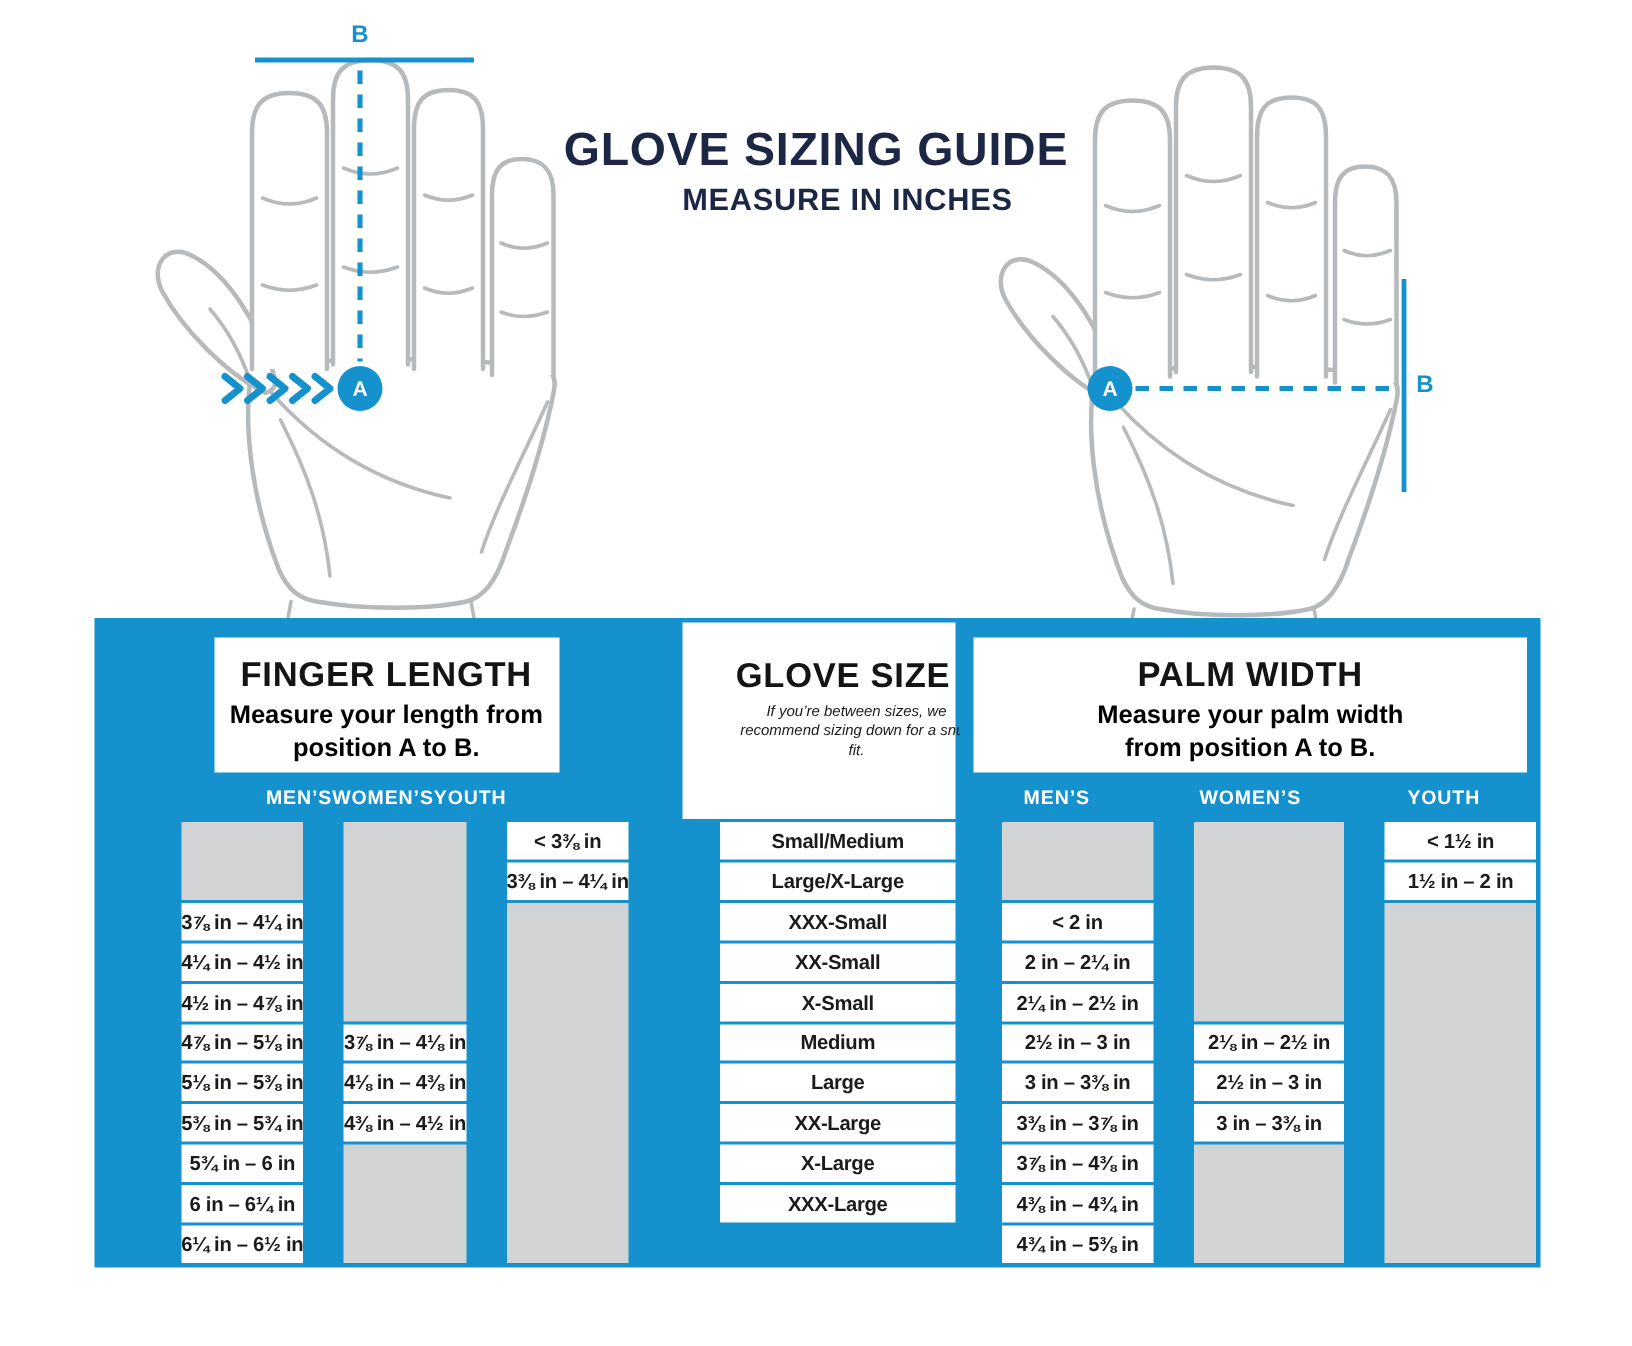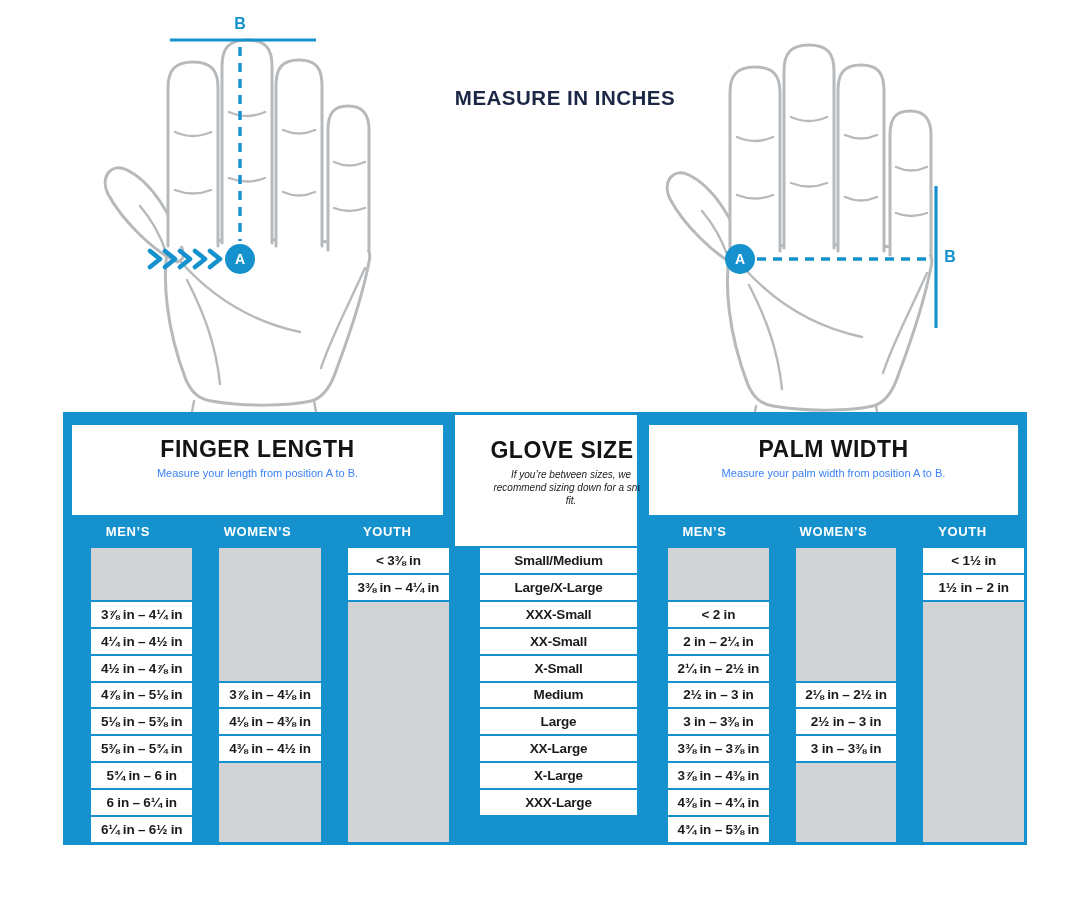--- a/index.html
+++ b/index.html
@@ -21,26 +21,26 @@
   .chev{stroke:var(--blue);stroke-width:4.6;fill:none;stroke-linecap:round;stroke-linejoin:round;}
   .title-wrap{position:absolute;left:0;top:82px;width:100%;text-align:center;pointer-events:none;}
   .title-wrap h1{margin:0;font-size:31px;font-weight:bold;letter-spacing:.5px;color:var(--navy);}
   .title-wrap .sub{margin:4px 0 0;font-size:20.5px;font-weight:bold;letter-spacing:.5px;color:var(--navy);padding-left:42px;}
   .pt-badge{position:absolute;width:30px;height:30px;border-radius:50%;background:var(--blue);
             color:#fff;font-weight:bold;font-size:14px;display:flex;align-items:center;justify-content:center;}
   .pt-label{position:absolute;color:var(--blue);font-weight:bold;font-size:16px;text-align:center;width:20px;}
   
   .size-table{position:absolute;left:63px;top:412px;width:964px;height:433px;display:flex;}
   .sec{background:var(--blue);display:flex;flex-direction:column;box-sizing:border-box;}
-  .sec-finger{width:389px;}
+  .sec-finger{width:389px;align-items:center;}
   .sec-glove{width:188px;}
   .sec-palm{width:387px;}
   .hdr-white{background:#fff;margin:13px 9px 0;height:90px;text-align:center;box-sizing:border-box;}
   .hdr-white h2{margin:11px 0 3px;font-size:23px;font-weight:bold;letter-spacing:.5px;color:#141414;}
-  .hdr-white p{margin:0 auto;width:230px;font-size:11px;font-weight:normal;line-height:1.3;color:#3b82f6;}
+  .hdr-white p{margin:0 auto;width:230px;font-size:17px;font-weight:bold;line-height:1.3;color:#000000;}
   .glove-hdr{margin:3px 3px 2px;height:131px;padding-left:32px;}
   .glove-hdr h2{margin:22px 0 4px;}
   .glove-hdr p{font-style:italic;font-weight:normal;width:168px;font-size:10px;color:#1a1a1a;}
   .col-labels{height:33px;display:flex;align-items:center;}
   .col-labels span{flex:1;text-align:center;color:#fff;font-weight:bold;font-size:13px;letter-spacing:.6px;}
   .cols{flex:1;display:flex;gap:2px;padding:0 3px 3px;box-sizing:border-box;}
   .tcol{flex:1;display:grid;grid-template-rows:repeat(11,1fr);gap:2px;padding-left:25px;}
   .cell{background:#fff;display:flex;align-items:center;justify-content:center;
         font-size:13.5px;font-weight:bold;color:var(--celltext);letter-spacing:-.2px;white-space:nowrap;}
   .cell.empty{background:var(--gray);}
@@ -69,20 +69,21 @@
     <use href="#hand" x="640" y="15"></use>
 
     <line class="mline" x1="170" y1="40" x2="316" y2="40"></line>
     <line class="mdash" x1="240" y1="47" x2="240" y2="241"></line>
     <path class="chev" d="M150 251 l10 8 -10 8 M165 251 l10 8 -10 8 M180 251 l10 8 -10 8 M195 251 l10 8 -10 8 M210 251 l10 8 -10 8"></path>
     <line class="mdash" x1="757" y1="259" x2="928" y2="259"></line>
     <line class="mline" x1="936" y1="186" x2="936" y2="328"></line>
   </svg>
 
   <div class="title-wrap">
+    <h1>GLOVE SIZING GUIDE</h1>
     <div class="sub">MEASURE IN INCHES</div>
   </div>
 
   <div class="pt-label" style="left:230px;top:15px;">B</div>
   <div class="pt-badge" style="left:225px;top:244px;">
     <span>A</span>
   </div>
   <div class="pt-badge" style="left:725px;top:244px;">
     <span>A</span>
   </div>

